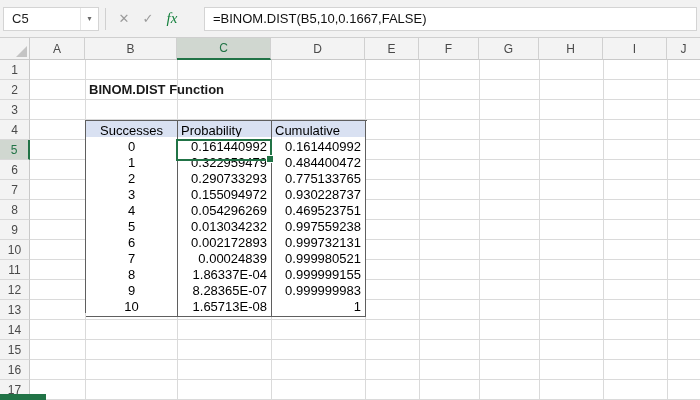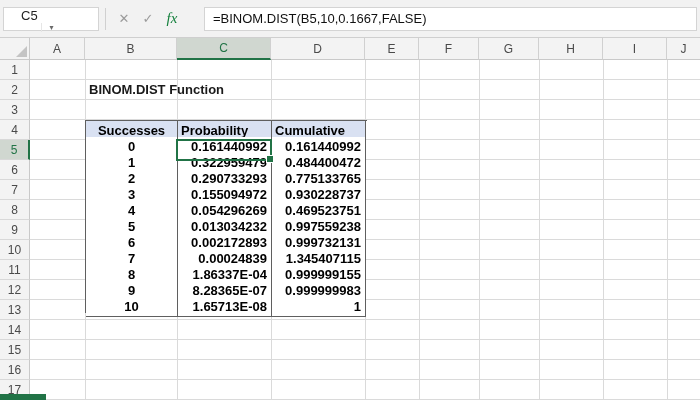--- a/index.html
+++ b/index.html
@@ -10,21 +10,21 @@
   }
 
   
   .formula-strip {
     position:absolute; top:0; left:0; right:0; height:38px;
     background:#f2f2f2; border-bottom:1px solid #cfcfcf;
     display:flex; align-items:center; padding:0 3px; box-sizing:border-box;
   }
   .name-box {
     width:96px; height:24px; background:#fff; border:1px solid #d4d4d4;
-    display:flex; align-items:center; box-sizing:border-box;flex-direction:column;
+    display:flex; align-items:center; box-sizing:border-box;
   }
   .name-box input {
     border:0; outline:0; width:68px; padding-left:8px; background:transparent;
     font:13px "Liberation Sans", sans-serif; color:#222;
   }
   .nb-arrow {
     width:20px; height:100%; display:flex; align-items:center; justify-content:center;
     color:#6a6a6a; font-size:8px; border-left:1px solid #e6e6e6; cursor:default;
   }
   .fb-sep { width:1px; height:22px; background:#d0d0d0; margin:0 6px; }
@@ -83,21 +83,21 @@
 
   .sheet-title {
     position:absolute; left:59px; top:20px; height:20px; line-height:20px;
     font-size:13px; font-weight:bold; color:#1a1a1a; z-index:2; white-space:nowrap;
   }
 
   .tbl {
     position:absolute; left:55px; top:60px; width:281px; z-index:2;
     border-top:1px solid #5f5f5f; border-left:1px solid #5f5f5f;
   }
-  .trow { display:flex; height:16px;font-weight:bold; }
+  .trow { display:flex; height:16px; }
   .tc {
     box-sizing:border-box; height:20px; background:#fff; font-size:13px; color:#000;
     border-right:1px solid #5f5f5f; border-bottom:1px solid #5f5f5f;
     display:flex; align-items:center; white-space:nowrap; overflow:hidden;
   }
   .tc-b { width:92px; justify-content:center; }
   .tc-c { width:94px; justify-content:flex-end; padding-right:4px; }
   .tc-d { width:94px; justify-content:flex-end; padding-right:4px; }
   .thead .tc { background:#D9E1F2; }
   .thead .tc-c, .thead .tc-d { justify-content:flex-start; padding-left:3px; }
@@ -219,21 +219,21 @@
         <div class="tc tc-d">0.997559238</div>
       </div>
       <div class="trow">
         <div class="tc tc-b">6</div>
         <div class="tc tc-c">0.002172893</div>
         <div class="tc tc-d">0.999732131</div>
       </div>
       <div class="trow">
         <div class="tc tc-b">7</div>
         <div class="tc tc-c">0.00024839</div>
-        <div class="tc tc-d">1.345407115</div>
+        <div class="tc tc-d">0.999980521</div>
       </div>
       <div class="trow">
         <div class="tc tc-b">8</div>
         <div class="tc tc-c">1.86337E-04</div>
         <div class="tc tc-d">0.999999155</div>
       </div>
       <div class="trow">
         <div class="tc tc-b">9</div>
         <div class="tc tc-c">8.28365E-07</div>
         <div class="tc tc-d">0.999999983</div>

